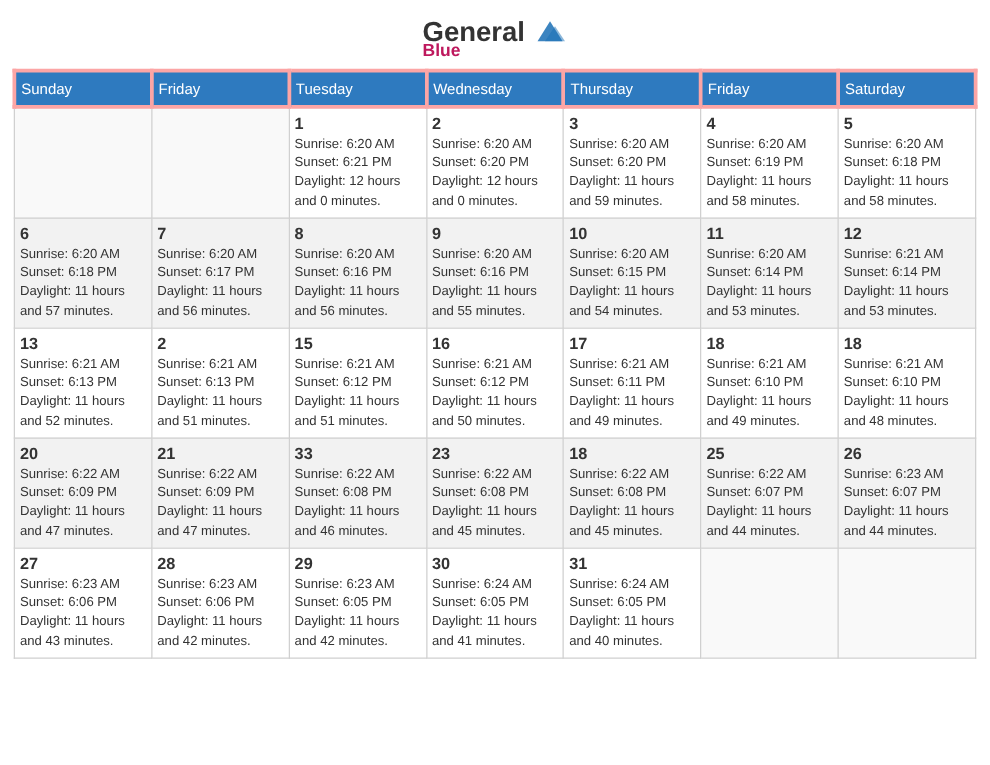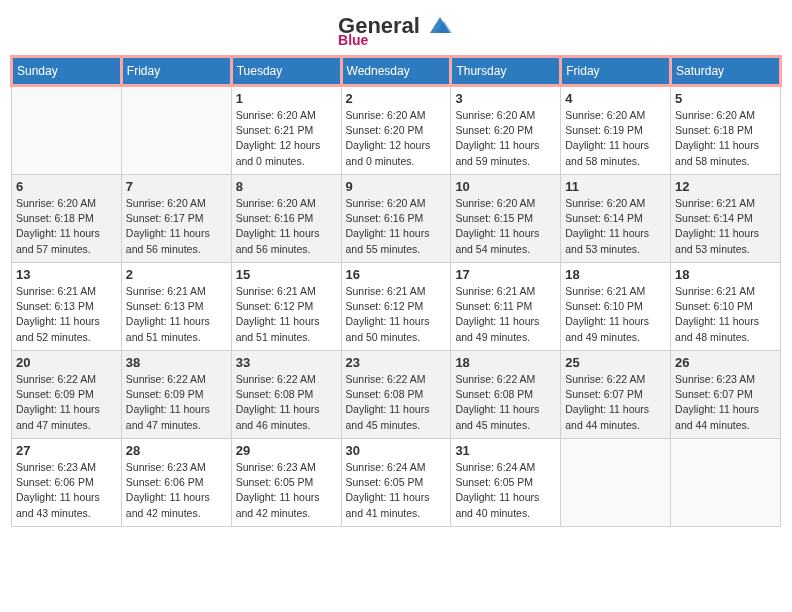--- a/index.html
+++ b/index.html
@@ -193,21 +193,21 @@
           <div class="day-number">18</div>
           <div class="day-info">Sunrise: 6:21 AM<br>Sunset: 6:10 PM<br>Daylight: 11 hours and 48 minutes.</div>
         </td>
       </tr>
       <tr class="row-alt">
         <td>
           <div class="day-number">20</div>
           <div class="day-info">Sunrise: 6:22 AM<br>Sunset: 6:09 PM<br>Daylight: 11 hours and 47 minutes.</div>
         </td>
         <td>
-          <div class="day-number">38</div>
+          <div class="day-number">21</div>
           <div class="day-info">Sunrise: 6:22 AM<br>Sunset: 6:09 PM<br>Daylight: 11 hours and 47 minutes.</div>
         </td>
         <td>
           <div class="day-number">33</div>
           <div class="day-info">Sunrise: 6:22 AM<br>Sunset: 6:08 PM<br>Daylight: 11 hours and 46 minutes.</div>
         </td>
         <td>
           <div class="day-number">23</div>
           <div class="day-info">Sunrise: 6:22 AM<br>Sunset: 6:08 PM<br>Daylight: 11 hours and 45 minutes.</div>
         </td>

